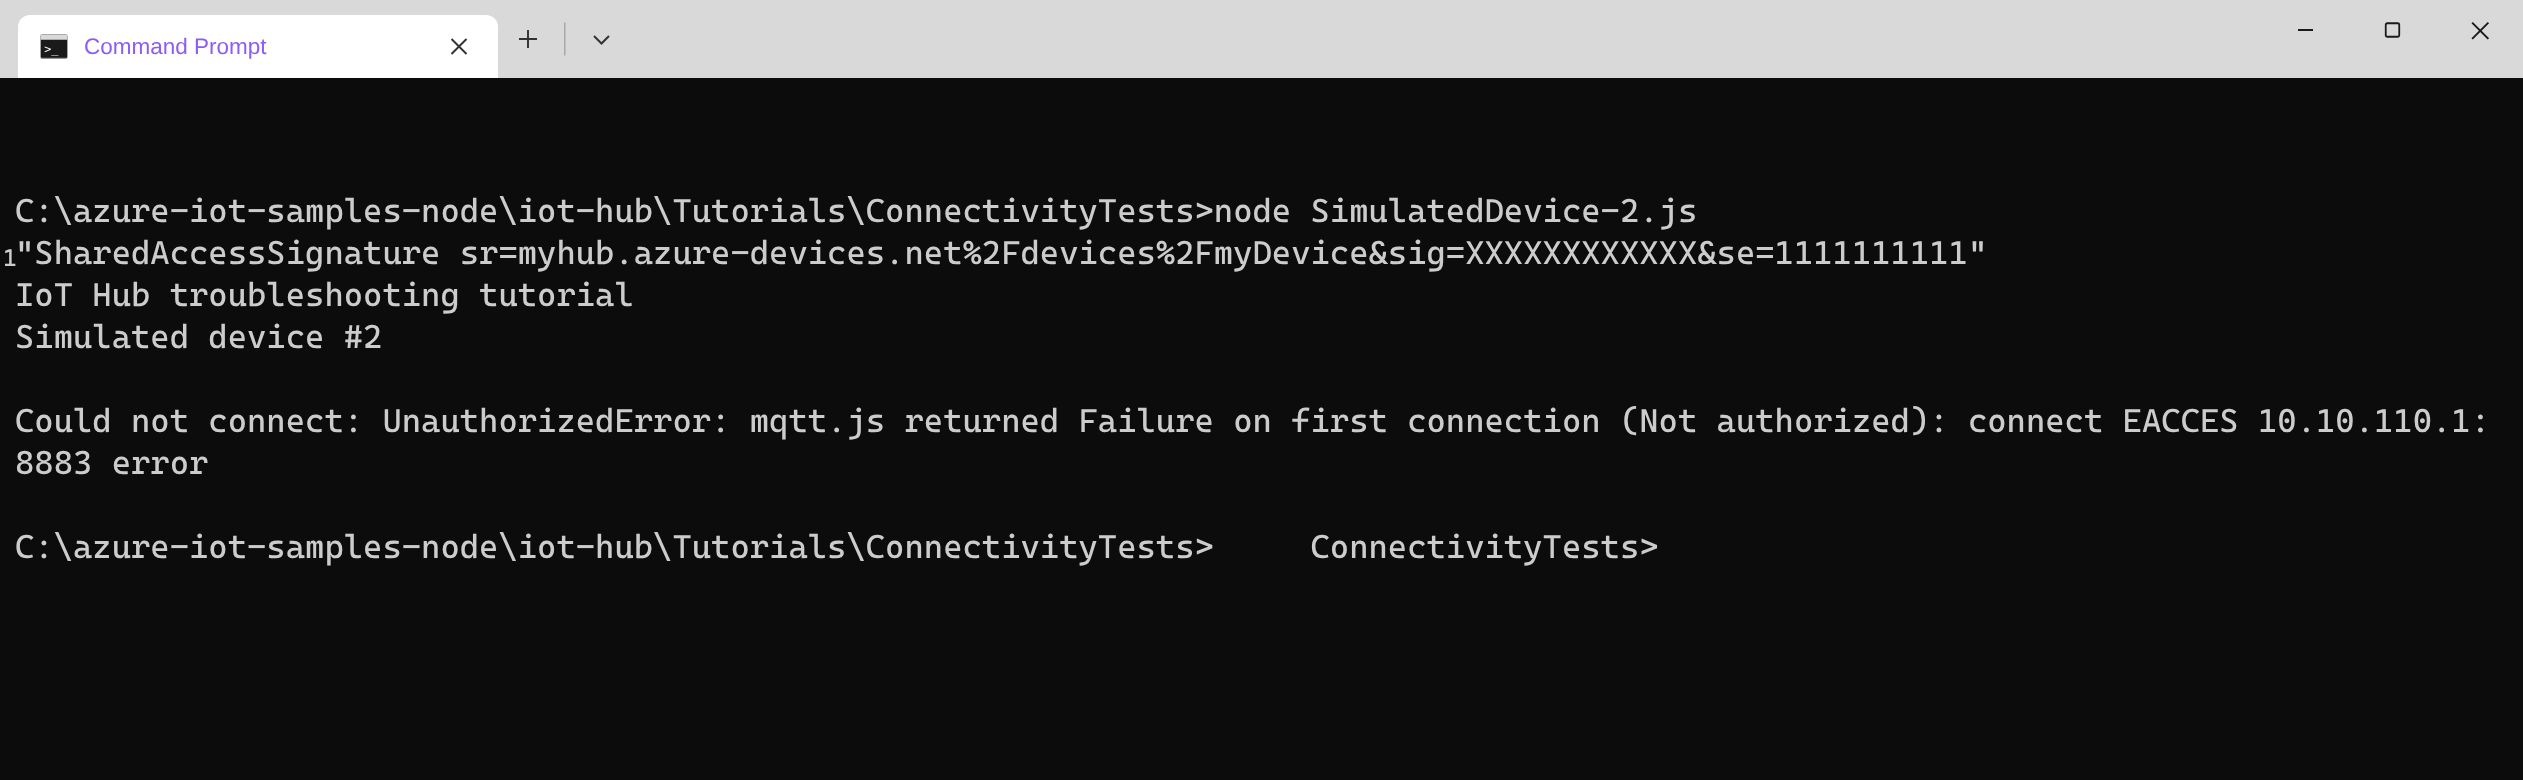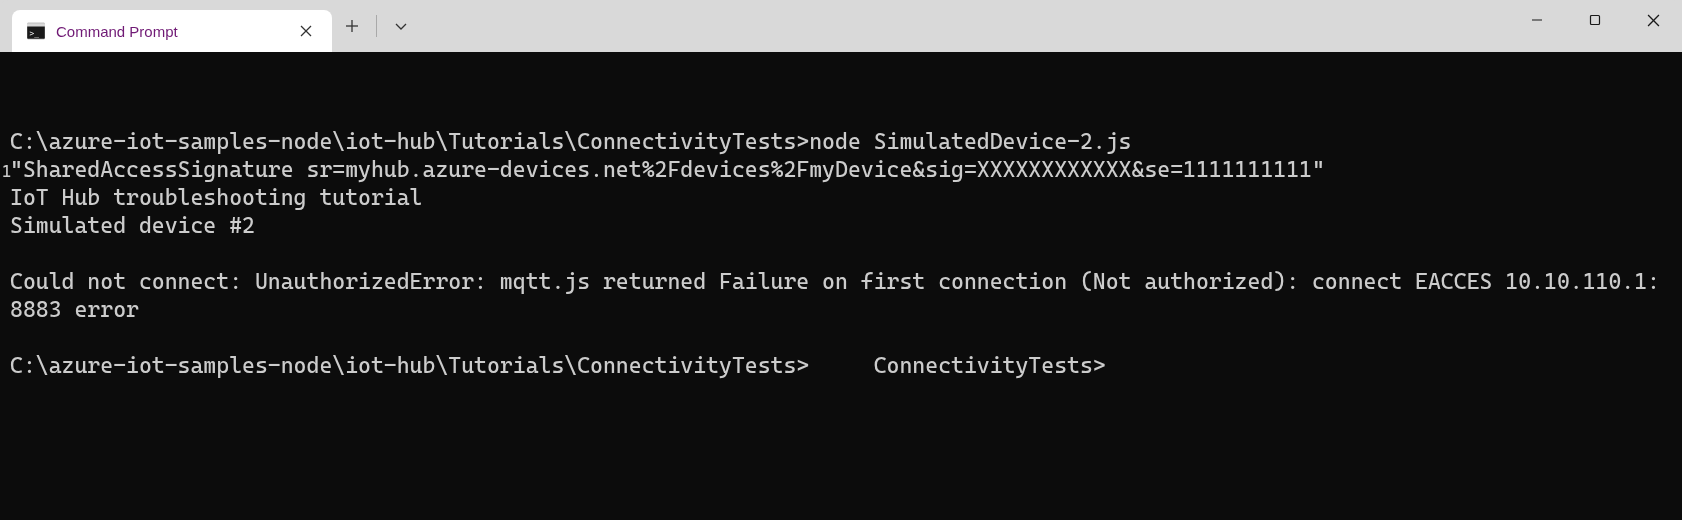--- a/index.html
+++ b/index.html
@@ -48,21 +48,21 @@
       display: inline-flex;
       align-items: center;
       justify-content: center;
     }
     .tab-icon svg {
       width: 18px;
       height: 18px;
     }
     .tab-title {
       font-size: 15px;
-      color: #701a75;
+      color: #8b5cf6;
       flex: 1;
     }
     .tab-close {
       width: 24px;
       height: 24px;
       display: flex;
       align-items: center;
       justify-content: center;
       cursor: pointer;
       border-radius: 3px;

